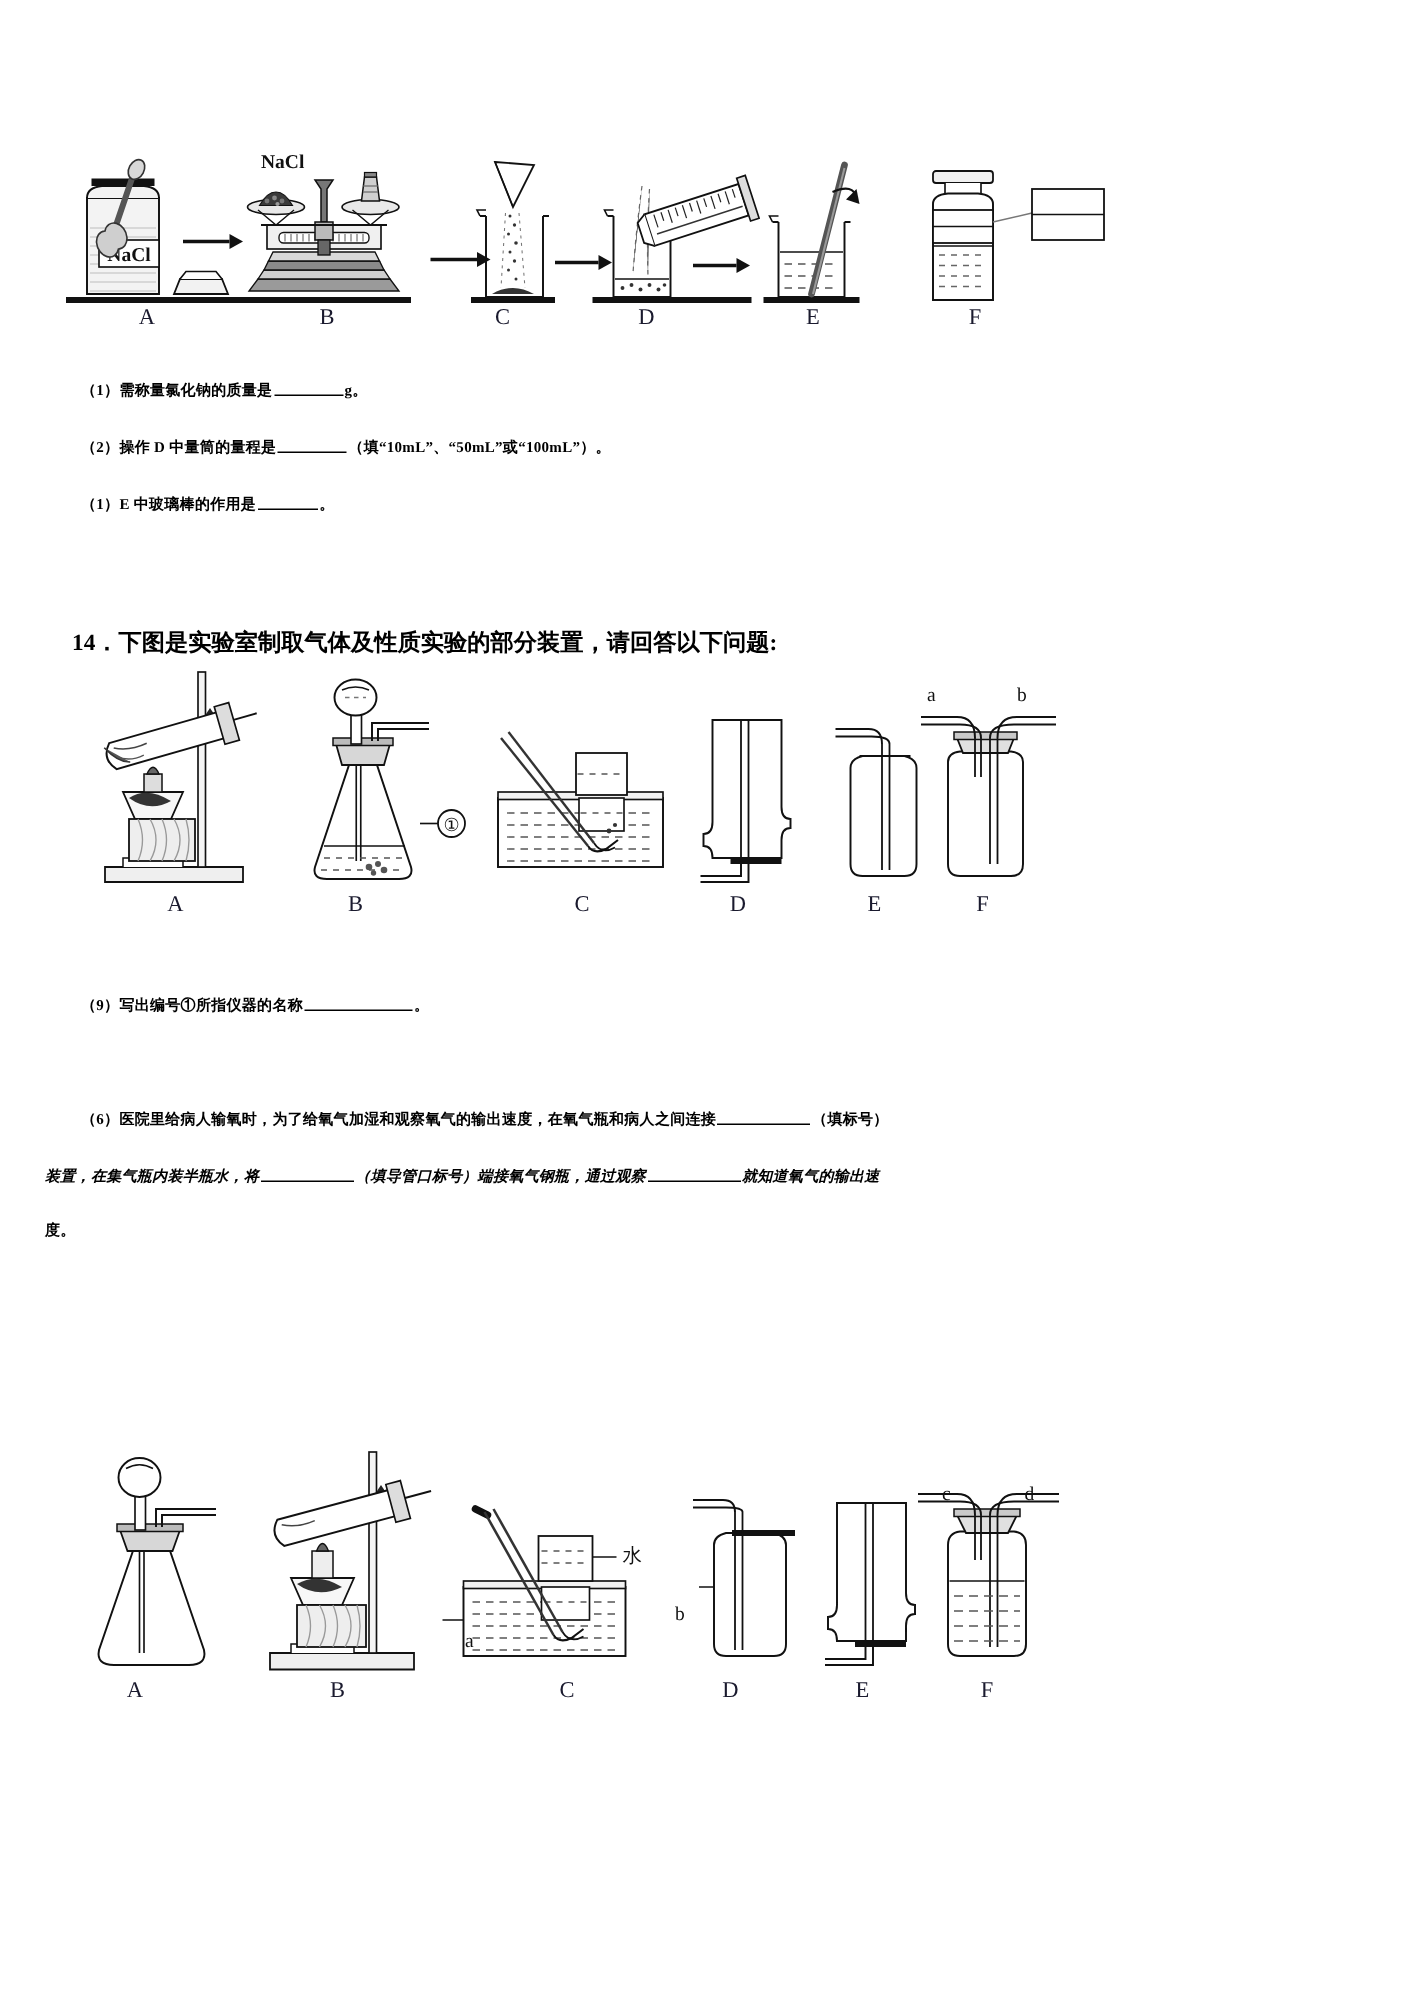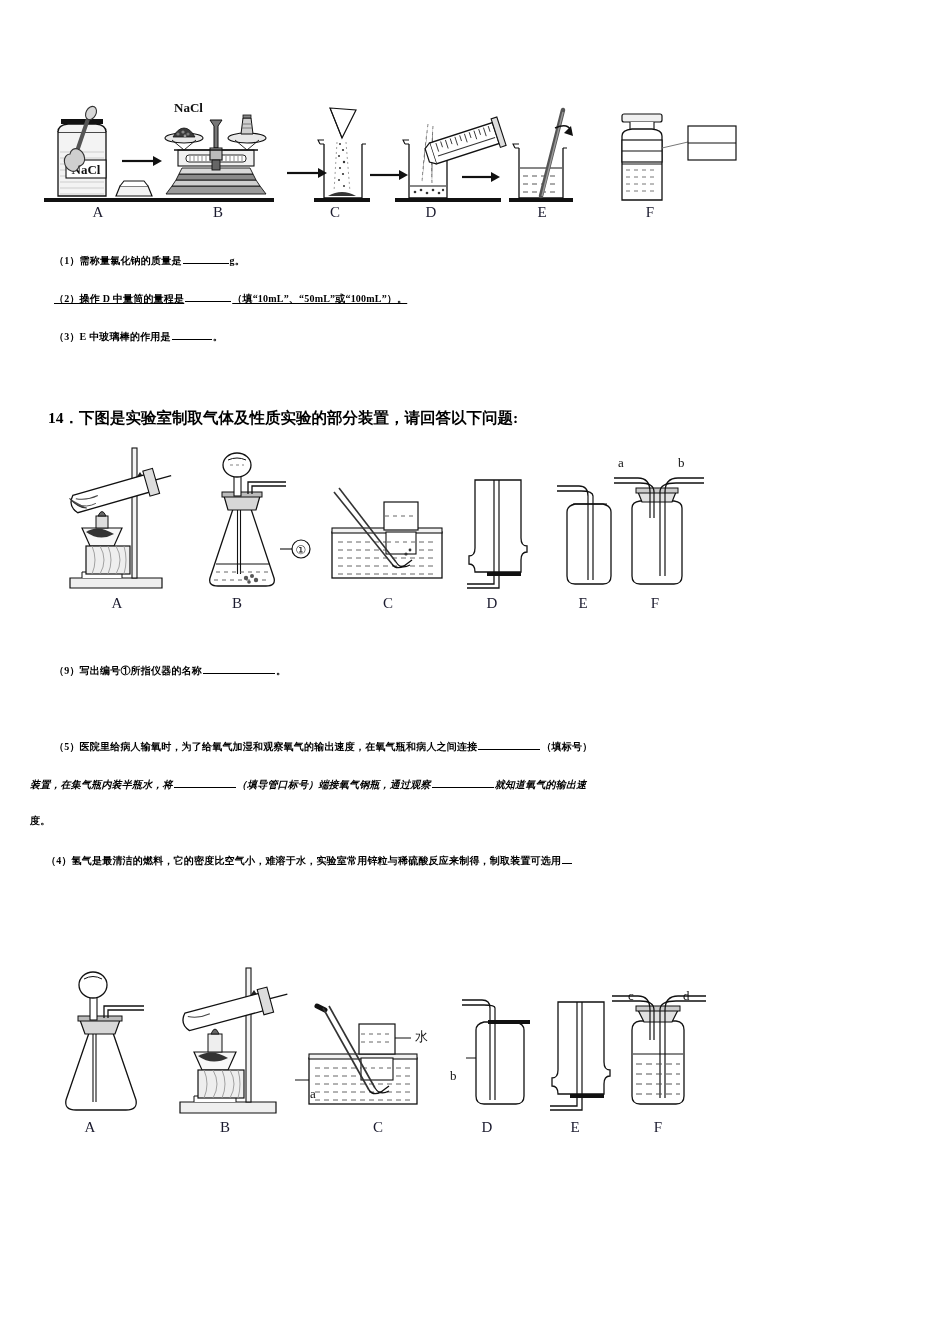--- a/index.html
+++ b/index.html
@@ -334,30 +334,30 @@
         <line x1="80" y1="31" x2="128" y2="31" stroke="#111" stroke-width="1.1"></line>
       </svg>
     </div>
     <div class="letter" style="left:637px;top:118px;">F</div>
   </div>
 
   <div class="qline" style="left:54px;top:253px;">
     <span>（1）需称量氯化钠的质量是</span><span class="blank bw46"></span><span>g。</span>
   </div>
 
-  <div class="qline" style="left:54px;top:291px;text-decoration:underline;">
+  <div class="qline" style="left:54px;top:291px;">
     <span>（2）操作 D 中量筒的量程是</span><span class="blank bw46"></span><span>（填“10mL”、“50mL”或“100mL”）。</span>
   </div>
 
   <div class="qline" style="left:54px;top:329px;">
-    <span>（3）E 中玻璃棒的作用是</span><span class="blank bw40"></span><span>。</span>
-  </div>
-
-
-  <div class="qhead" style="left:48px;top:408px;">14．下图是实验室制取气体及性质实验的部分装置，请回答以下问题:</div>
+    <span>（1）E 中玻璃棒的作用是</span><span class="blank bw40"></span><span>。</span>
+  </div>
+
+
+  <div class="qhead" style="left:48px;top:418px;">14．下图是实验室制取气体及性质实验的部分装置，请回答以下问题:</div>
 
   <div class="figrow" style="top:448px;height:170px;">
 
     <div class="fig" style="left:56px;top:0px;">
       <svg width="120" height="146" viewBox="0 0 120 146">
 
         <path d="M14 130 L106 130 L106 140 L14 140 Z" fill="#efefef" stroke="#111" stroke-width="1.2"></path>
         <path d="M26 130 L26 124 L66 124 L66 130" fill="#fff" stroke="#111" stroke-width="1"></path>
 
         <rect x="76" y="0" width="5" height="130" fill="#f4f4f4" stroke="#111" stroke-width="1.1"></rect>
@@ -522,32 +522,29 @@
     <div class="minilabel" style="left:678px;top:7px;">b</div>
     <div class="letter" style="left:642px;top:147px;">F</div>
   </div>
 
   <div class="qline" style="left:54px;top:663px;">
     <span>（9）写出编号①所指仪器的名称</span><span class="blank bw72"></span><span>。</span>
   </div>
 
 
   <div class="qline" style="left:54px;top:739px;">
-    <span>（5）医院里给病人输氧时，为了给氧气加湿和观察氧气的输出速度，在氧气瓶和病人之间连接</span><span class="blank bw62"></span><span>（填标号）</span>
+    <span>（6）医院里给病人输氧时，为了给氧气加湿和观察氧气的输出速度，在氧气瓶和病人之间连接</span><span class="blank bw62"></span><span>（填标号）</span>
   </div>
 
   <div class="qline" style="left:30px;top:777px;font-style:italic;">
     <span>装置，在集气瓶内装半瓶水，将</span><span class="blank bw62"></span><span>（填导管口标号）端接氧气钢瓶，通过观察</span><span class="blank bw62"></span><span>就知道氧气的输出速</span>
   </div>
 
   <div class="qline" style="left:30px;top:815px;">度。</div>
 
-  <div class="qline" style="left:46px;top:853px;">
-    <span>（4）氢气是最清洁的燃料，它的密度比空气小，难溶于水，实验室常用锌粒与稀硫酸反应来制得，制取装置可选用</span><span class="blank" style="width:10px;"></span>
-  </div>
 
 
 
   <div class="figrow" style="top:968px;height:172px;">
 
     <div class="fig" style="left:50px;top:0px;">
       <svg width="110" height="150" viewBox="0 0 110 150">
 
         <path d="M40 62 L16 132 Q14 142 26 142 L76 142 Q88 142 86 132 L62 62 Z" fill="#fff" stroke="#111" stroke-width="1.3"></path>
 

